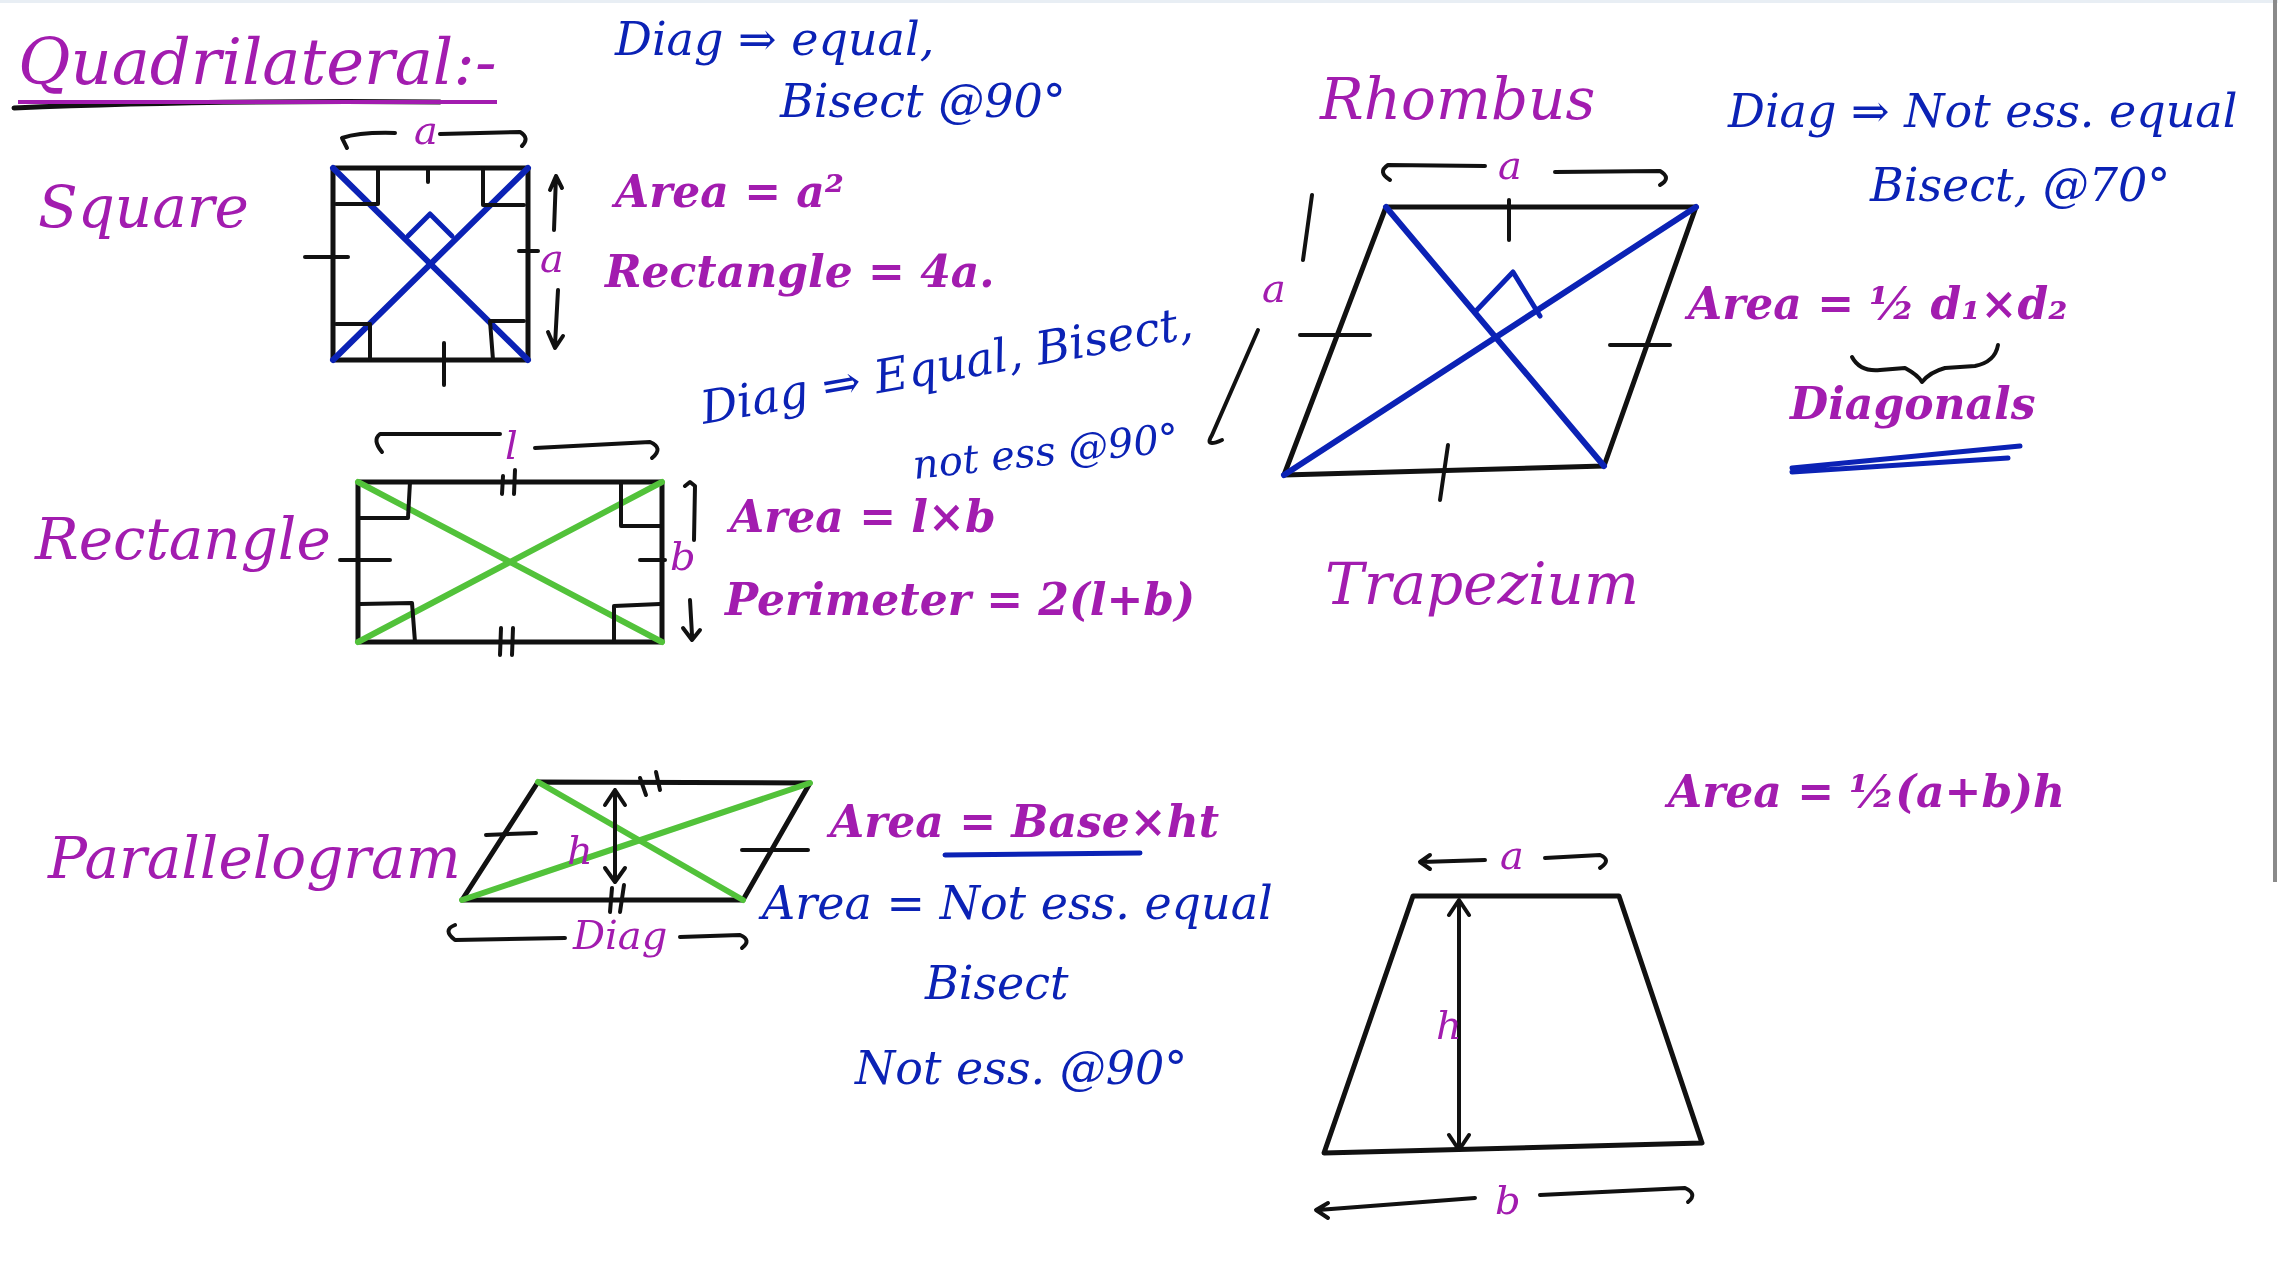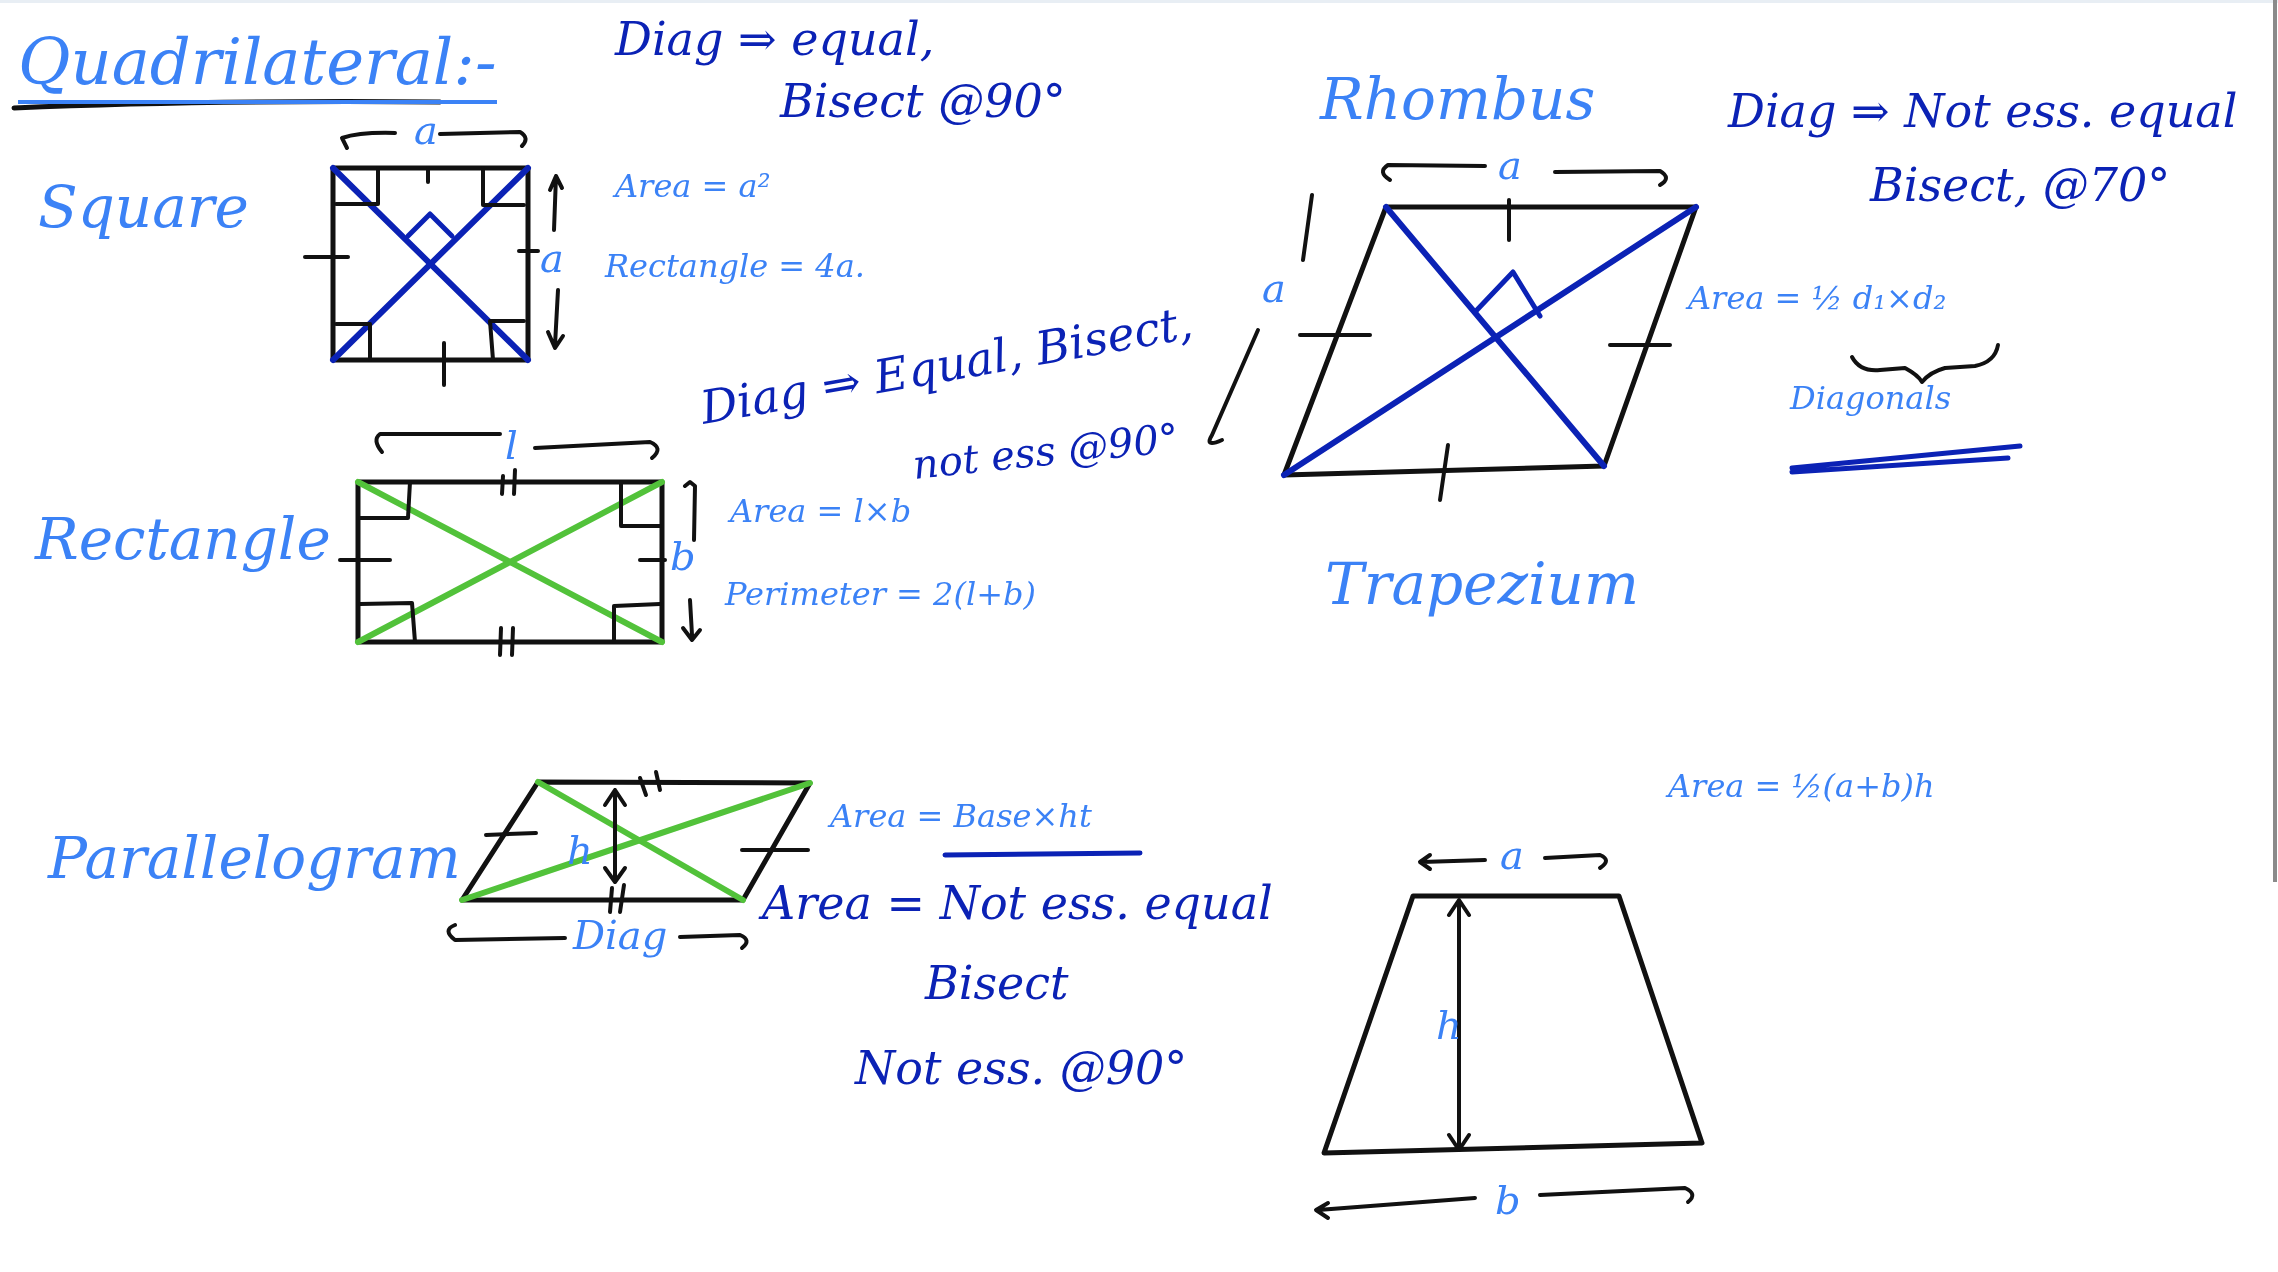--- a/index.html
+++ b/index.html
@@ -2,25 +2,25 @@
 <html><head>
 <meta charset="utf-8">
 <style>
   html, body { margin: 0; padding: 0; background: #ffffff; }
   body { width: 2278px; height: 1272px; position: relative; overflow: hidden;
          font-family: "DejaVu Serif", serif; }
   .topstrip { position: absolute; left: 0; top: 0; width: 2278px; height: 3px; background: #e8eef4; }
   .edge { position: absolute; left: 2273px; top: 0; width: 4px; height: 882px; background: #8a8a8a; }
   .canvas { position: absolute; left: 0; top: 0; width: 2278px; height: 1272px; }
   .ink { position: absolute; white-space: nowrap; font-style: italic; line-height: 1; }
-  .black { color: #3b82f6; }
+  .black { color: #a21caf; }
   .blue { color: #0b22b5; }
   .title { font-size: 64px; }
   .label { font-size: 58px; }
-  .formula { font-size: 32px; }
+  .formula { font-size: 44px; font-weight: bold; }
   .note { font-size: 46px; }
   .small { font-size: 40px; }
   .ul { border-bottom: 4px solid currentColor; padding-bottom: 6px; }
 </style>
 </head>
 <body>
 
 <div class="topstrip"></div>
 <div class="edge"></div>
 

